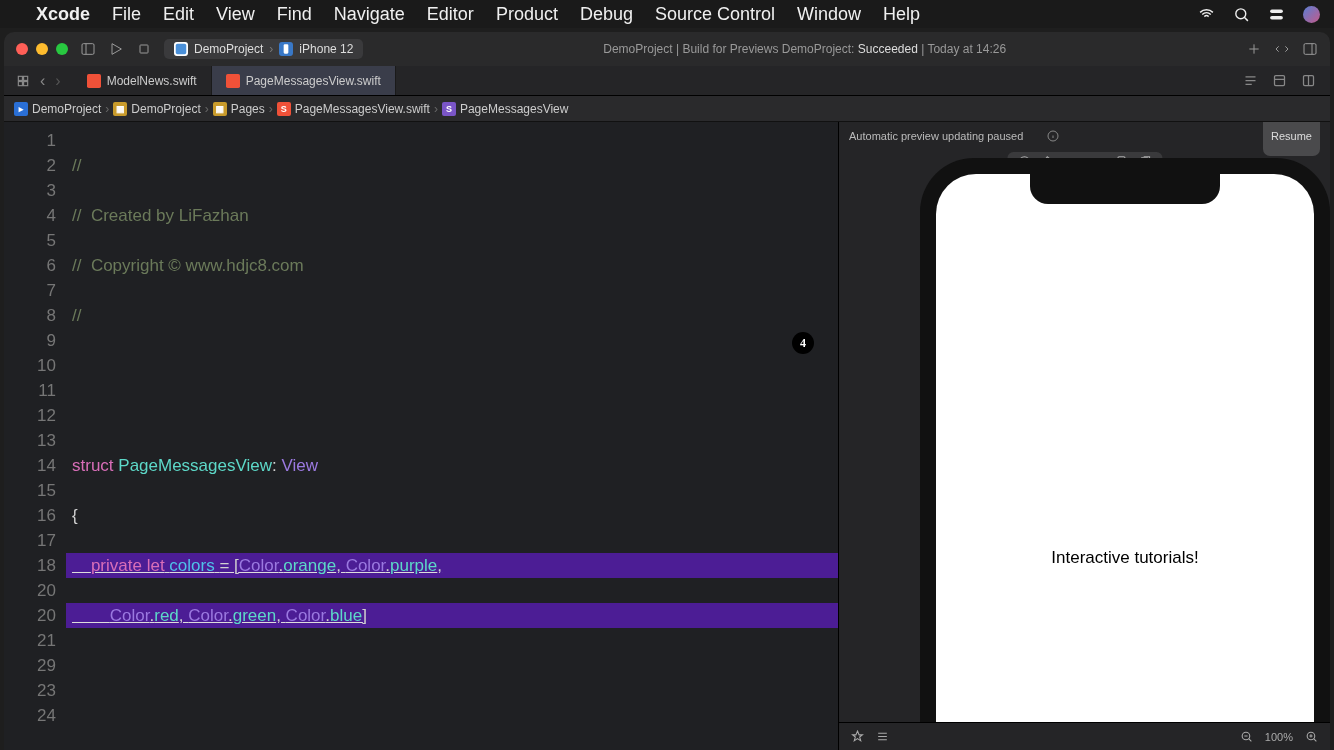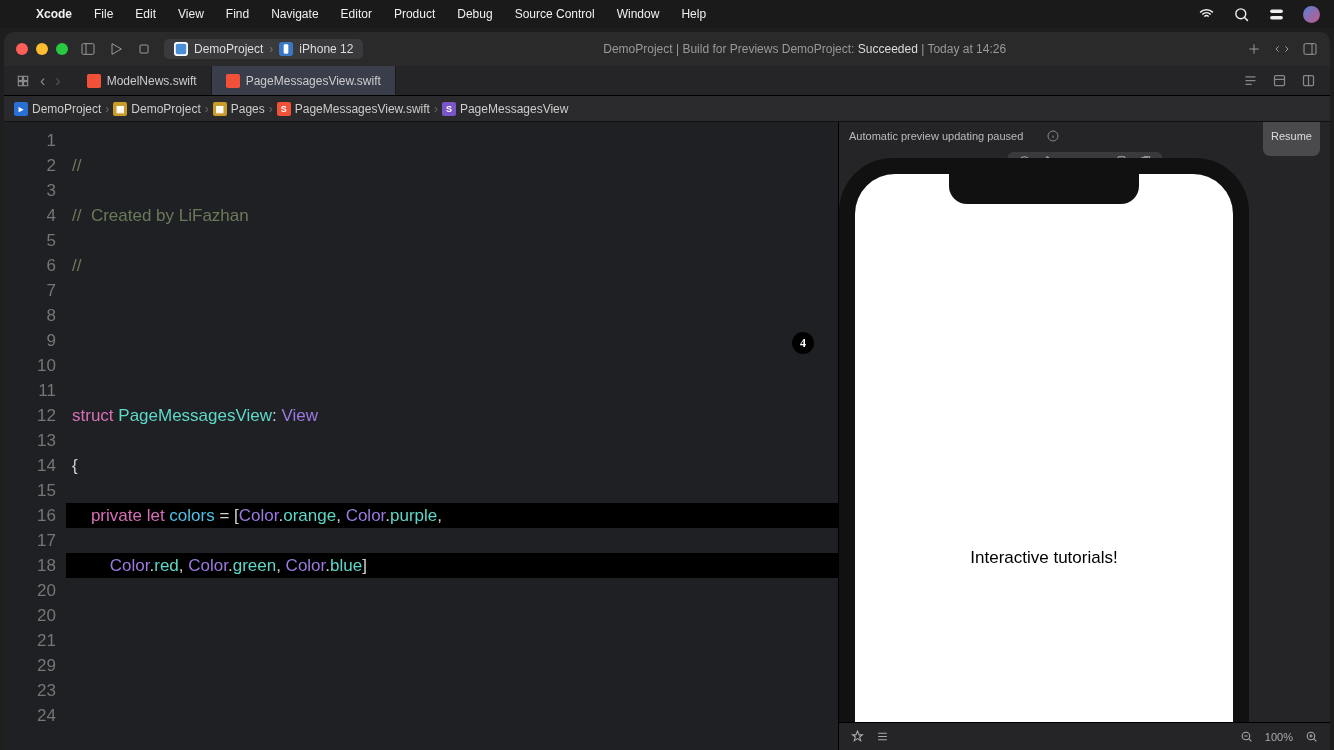--- a/index.html
+++ b/index.html
@@ -1,19 +1,19 @@
 <!DOCTYPE html>
 <html><head>
 <meta charset="utf-8">
 <style>
 * { margin: 0; padding: 0; box-sizing: border-box; font-family: -apple-system, "SF Pro", "Helvetica Neue", Arial, sans-serif; }
 body { background: #1e1e1e; width: 1334px; height: 750px; overflow: hidden; color: #ddd; }
 
 
-.menubar { height: 28px; background: #1a1a1a; display: flex; align-items: center; padding: 0 14px; gap: 22px; font-size: 12px; font-weight: 500; color: #f0f0f0; }
+.menubar { height: 28px; background: #1a1a1a; display: flex; align-items: center; padding: 0 14px; gap: 22px; font-size: 18px; font-weight: 500; color: #f0f0f0; }
 .menubar .apple { font-size: 15px; }
 .menubar .app-name { font-weight: 700; }
 .menubar .spacer { flex: 1; }
 .menubar .right-icons { display: flex; gap: 18px; align-items: center; }
 .menubar .right-icons svg { width: 17px; height: 17px; }
 .circle-icon { width: 17px; height: 17px; border-radius: 50%; background: linear-gradient(135deg, #5a7fd4, #c35a8a); }
 
 
 .window { background: #2a2a2b; border-radius: 10px 10px 0 0; margin: 4px 4px 0 4px; height: calc(100% - 32px); display: flex; flex-direction: column; overflow: hidden; }
 .titlebar { height: 34px; display: flex; align-items: center; padding: 0 12px; gap: 12px; font-size: 12px; color: #bbb; }
@@ -43,37 +43,37 @@
 .bc-purple { background: #7a55c7; color: #fff; }
 .bc-swift { background: #f05138; color: #fff; }
 
 
 .main { flex: 1; display: flex; overflow: hidden; }
 .editor { flex: 1; background: #1f2023; display: flex; font-family: "SF Mono", Menlo, monospace; font-size: 17px; line-height: 25px; position: relative; }
 .gutter { width: 62px; text-align: right; padding: 6px 10px 6px 0; color: #767676; user-select: none; }
 .gutter div { height: 25px; }
 .code { flex: 1; padding: 6px 0; position: relative; white-space: pre; }
 .code-line { height: 25px; padding-left: 6px; }
-.hl { background: #000000; }
+.hl { background: #4c1d95; text-decoration: underline; }
 .hl-badge { position: absolute; right: 24px; top: 210px; width: 22px; height: 22px; border-radius: 11px; background: #000; color: #fff; font-size: 12px; display: flex; align-items: center; justify-content: center; font-family: -apple-system; font-weight:600; }
 
 
 .c-comment { color: #6b7a5a; }
 .c-kw { color: #d86eb8; }
 .c-type { color: #5dd8c8; }
 .c-prop { color: #4fc1e9; }
 .c-enum { color: #9b79e0; }
 .c-var { color: #d0d0d0; }
 
 
 .preview { width: 492px; background: #252527; display: flex; flex-direction: column; border-left: 1px solid #000; }
 .preview-head { height: 28px; display: flex; align-items: center; padding: 0 10px; font-size: 11px; color: #bbb; gap: 24px; }
 .preview-head .spacer { flex: 1; }
 .resume-btn { background: #4a4a4c; border-radius: 7px; padding: 14px 8px; font-size: 11px; color: #ddd; }
-.device-frame { flex: 1; display: flex; align-items: flex-start; justify-content: flex-start; padding-top: 8px; position: relative; overflow: hidden; }
+.device-frame { flex: 1; display: flex; align-items: flex-start; justify-content: flex-end; padding-top: 8px; position: relative; overflow: hidden; }
 .iphone { width: 410px; height: 800px; background: #111; border-radius: 54px; padding: 16px; position: relative; }
 .iphone-screen { width: 100%; height: 100%; background: #fff; border-radius: 40px; position: relative; overflow: hidden; }
 .notch { position: absolute; top: 0; left: 50%; transform: translateX(-50%); width: 190px; height: 30px; background: #111; border-radius: 0 0 18px 18px; }
 .screen-content { position: absolute; top: 0; left: 0; right: 0; bottom: 0; display: flex; align-items: center; justify-content: center; color: #000; font-size: 17px; }
 .preview-tools { position: absolute; top: 2px; left: 50%; transform: translateX(-50%); display: flex; gap: 10px; color: #888; font-size: 11px; align-items:center; background:#3a3a3c; border-radius:6px; padding:3px 10px; }
 
 .preview-foot { height: 28px; display: flex; align-items: center; padding: 0 12px; gap: 12px; font-size: 11px; color: #aaa; border-top: 1px solid #000; }
 .preview-foot .spacer { flex: 1; }
 </style>
 </head>
@@ -237,20 +237,21 @@
           <div>20</div>
           <div>20</div>
           <div>21</div>
           <div>29</div>
           <div>23</div>
           <div>24</div>
       </div>
       <div class="code">
 <div class="code-line"><span class="c-comment">//</span></div>
 <div class="code-line"><span class="c-comment">//  Created by LiFazhan</span></div>
+<div class="code-line"><span class="c-comment">//  Copyright © www.hdjc8.com</span></div>
 <div class="code-line"><span class="c-comment">//</span></div>
 <div class="code-line"></div>
 <div class="code-line"></div>
 <div class="code-line"><span class="c-kw">struct</span> <span class="c-type">PageMessagesView</span><span class="c-var">:</span> <span class="c-enum">View</span></div>
 <div class="code-line"><span class="c-var">{</span></div>
 <div class="code-line hl">    <span class="c-kw">private let</span> <span class="c-prop">colors</span> <span class="c-var">= [</span><span class="c-enum">Color</span><span class="c-var">.</span><span class="c-type">orange</span><span class="c-var">, </span><span class="c-enum">Color</span><span class="c-var">.</span><span class="c-type">purple</span><span class="c-var">,</span></div>
 <div class="code-line hl">        <span class="c-enum">Color</span><span class="c-var">.</span><span class="c-type">red</span><span class="c-var">, </span><span class="c-enum">Color</span><span class="c-var">.</span><span class="c-type">green</span><span class="c-var">, </span><span class="c-enum">Color</span><span class="c-var">.</span><span class="c-type">blue</span><span class="c-var">]</span></div>
 <div class="code-line"></div>
 
 

